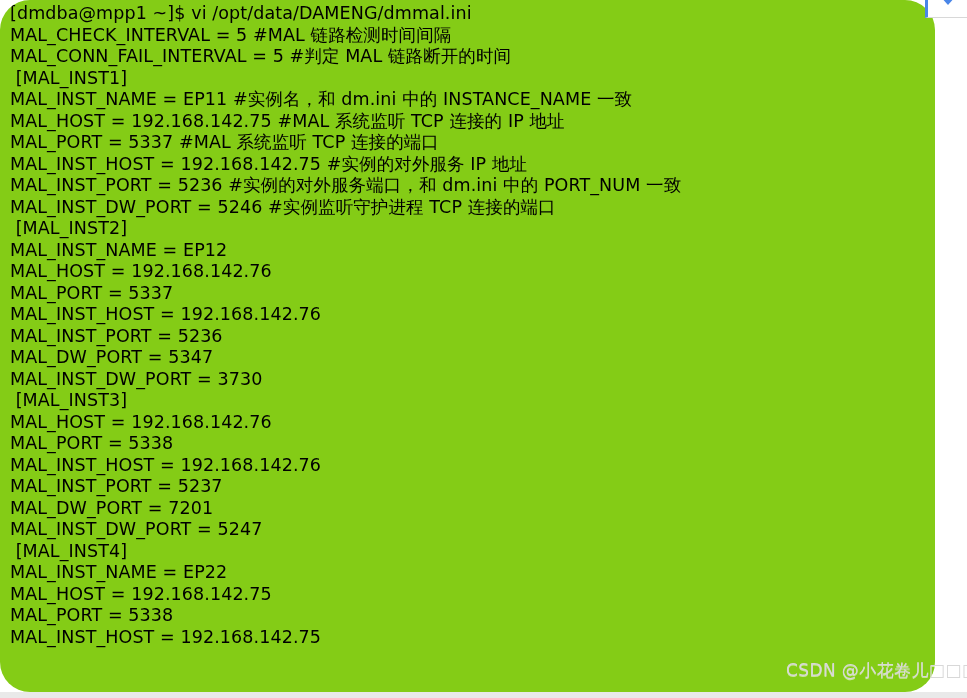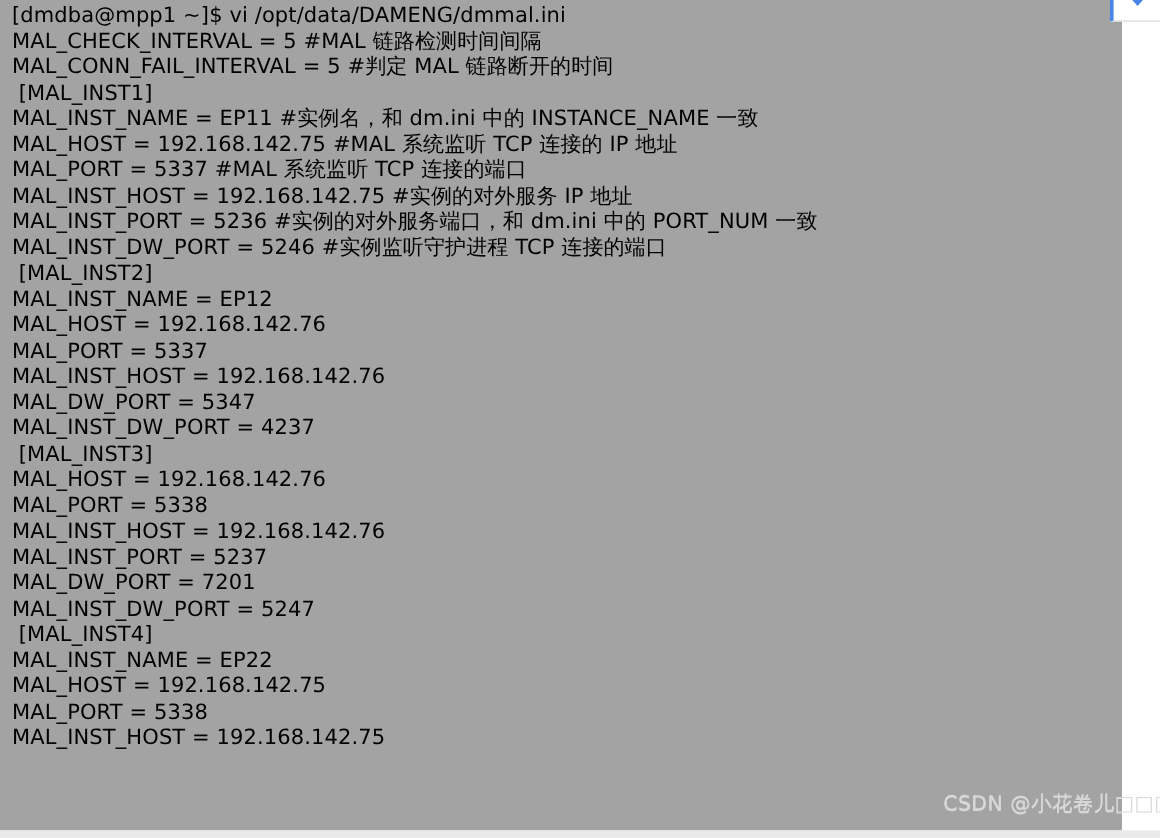--- a/index.html
+++ b/index.html
@@ -15,24 +15,25 @@
     font-family: "DejaVu Sans", sans-serif;
   }
 
   
   #terminal {
     position: absolute;
     left: 0;
     top: 0;
     width: 935px;
     height: 692px;
-    background: #a3a3a3;
+    background: #84cc16;
     overflow: hidden;
     box-sizing: border-box;
     padding: 3px 0 0 0;
+    border-radius: 30px;
   }
 
   #terminal-lines {
     display: block;
   }
 
   .term-line {
     display: block;
     height: 21.5px;
     line-height: 21.5px;
@@ -111,22 +112,23 @@
       <div class="term-line">MAL_HOST = 192.168.142.75 #MAL 系统监听 TCP 连接的 IP 地址</div>
       <div class="term-line">MAL_PORT = 5337 #MAL 系统监听 TCP 连接的端口</div>
       <div class="term-line">MAL_INST_HOST = 192.168.142.75 #实例的对外服务 IP 地址</div>
       <div class="term-line">MAL_INST_PORT = 5236 #实例的对外服务端口，和 dm.ini 中的 PORT_NUM 一致</div>
       <div class="term-line">MAL_INST_DW_PORT = 5246 #实例监听守护进程 TCP 连接的端口</div>
       <div class="term-line"> [MAL_INST2]</div>
       <div class="term-line">MAL_INST_NAME = EP12</div>
       <div class="term-line">MAL_HOST = 192.168.142.76</div>
       <div class="term-line">MAL_PORT = 5337</div>
       <div class="term-line">MAL_INST_HOST = 192.168.142.76</div>
+      <div class="term-line">MAL_INST_PORT = 5236</div>
       <div class="term-line">MAL_DW_PORT = 5347</div>
-      <div class="term-line">MAL_INST_DW_PORT = 4237</div>
+      <div class="term-line">MAL_INST_DW_PORT = 3730</div>
       <div class="term-line"> [MAL_INST3]</div>
       <div class="term-line">MAL_HOST = 192.168.142.76</div>
       <div class="term-line">MAL_PORT = 5338</div>
       <div class="term-line">MAL_INST_HOST = 192.168.142.76</div>
       <div class="term-line">MAL_INST_PORT = 5237</div>
       <div class="term-line">MAL_DW_PORT = 7201</div>
       <div class="term-line">MAL_INST_DW_PORT = 5247</div>
       <div class="term-line"> [MAL_INST4]</div>
       <div class="term-line">MAL_INST_NAME = EP22</div>
       <div class="term-line">MAL_HOST = 192.168.142.75</div>

